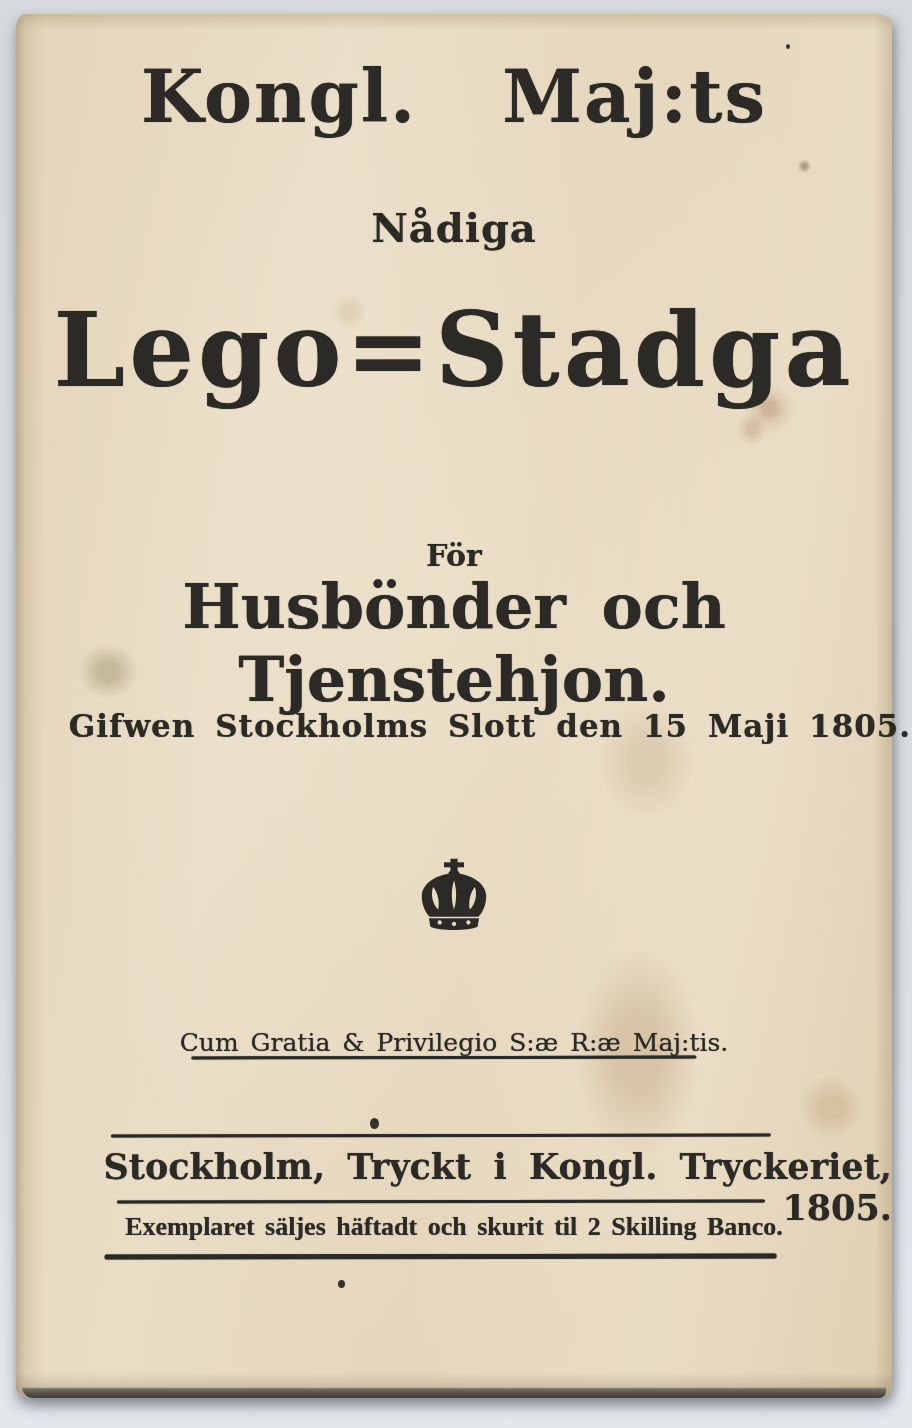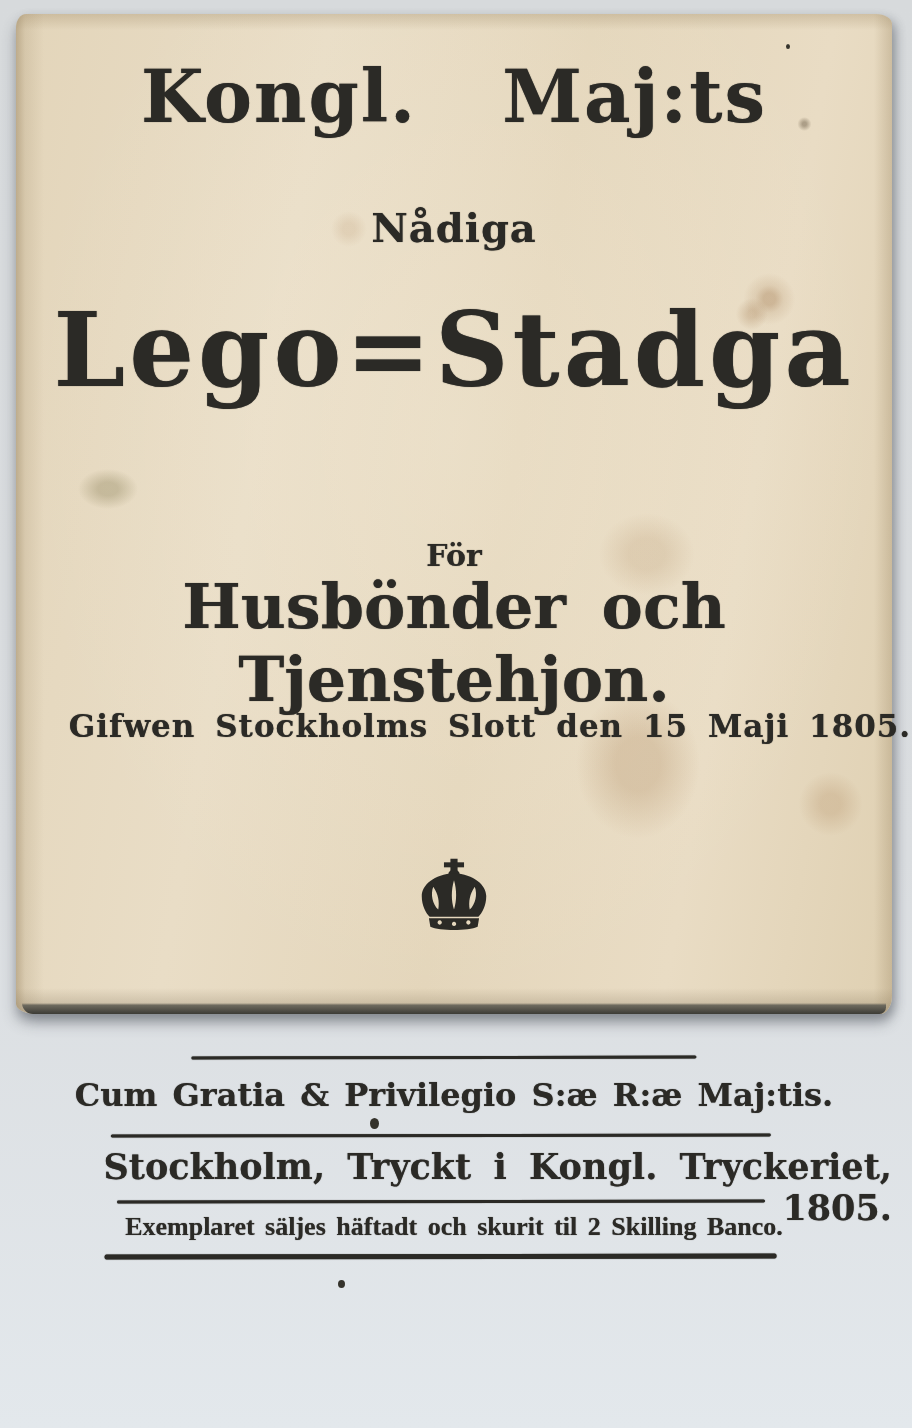--- a/index.html
+++ b/index.html
@@ -2,21 +2,21 @@
 <html><head>
 <meta charset="utf-8">
 <style>
   html,body{margin:0;padding:0;}
   body{
     width:912px;height:1428px;position:relative;overflow:hidden;
     background:linear-gradient(180deg,#d7dadc 0%,#dadde0 60%,#e3e8ec 100%);
     font-family:"DejaVu Serif",serif;
   }
   .paper{
-    position:absolute;left:16px;top:14px;width:876px;height:1000px;
+    position:absolute;left:16px;top:14px;width:876px;height:1384px;
     border-radius:10px 16px 12px 20px / 14px 10px 18px 10px;
     box-shadow:0 9px 14px rgba(75,80,88,.45), 4px 4px 10px rgba(95,100,108,.35);
     background-image:
       linear-gradient(90deg, rgba(151,130,94,.50) 0px, rgba(151,130,94,.18) 9px, rgba(0,0,0,0) 28px),
       linear-gradient(270deg, rgba(151,130,94,.32) 0px, rgba(0,0,0,0) 18px),
       linear-gradient(180deg, rgba(151,130,94,.30) 0px, rgba(0,0,0,0) 16px),
       linear-gradient(0deg, rgba(120,105,80,.40) 0px, rgba(0,0,0,0) 26px),
       radial-gradient(circle at 86% 28.5%, rgba(140,92,44,.30) 0 6px, rgba(140,92,44,.12) 14px, rgba(0,0,0,0) 26px),
       radial-gradient(circle at 84% 30%, rgba(140,92,44,.22) 0 4px, rgba(0,0,0,0) 16px),
       radial-gradient(ellipse at 72% 54%, rgba(150,105,55,.14) 0 18px, rgba(0,0,0,0) 48px),
@@ -44,21 +44,21 @@
   .dateline{top:694px;font-size:31px;word-spacing:8px;letter-spacing:1px;margin-left:36px;}
   .crown-wrap{position:absolute;top:836px;left:0;width:100%;text-align:center;}
   .crown-wrap svg{width:86px;height:92px;}
   .rule{position:absolute;left:50%;transform:translateX(-52%) rotate(-.1deg);
         background:#2b2a26;height:3px;border-radius:2px;
         box-shadow:0 0 1px rgba(43,42,38,.8);}
   .rule-1{top:1042px;width:505px;}
   .rule-2{top:1120px;width:660px;}
   .rule-3{top:1186px;width:648px;}
   .rule-4{top:1240px;width:672px;height:5px;}
-  .privilege-line{top:1062px;font-size:32px;font-weight:bold;word-spacing:4px;}
+  .privilege-line{top:1014px;font-size:25px;font-weight:normal;word-spacing:4px;}
   .imprint-line{top:1132px;font-size:35px;word-spacing:10px;text-align:right;}
   .price-line{top:1198px;font-size:26px;word-spacing:4px;font-family:Liberation Serif, serif;}
   .speck{position:absolute;background:#35332c;border-radius:50%;}
   .speck-a{left:354px;top:1104px;width:9px;height:11px;}
   .speck-b{left:322px;top:1266px;width:7px;height:8px;}
   .speck-c{left:770px;top:30px;width:4px;height:5px;}
 </style>
 </head>
 <body>
 

